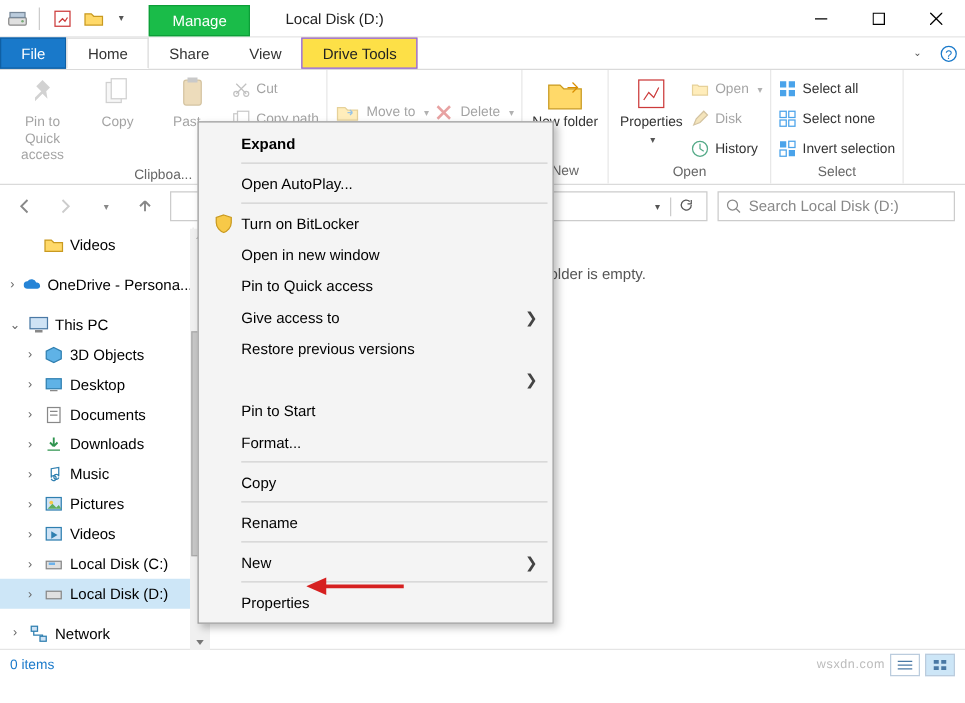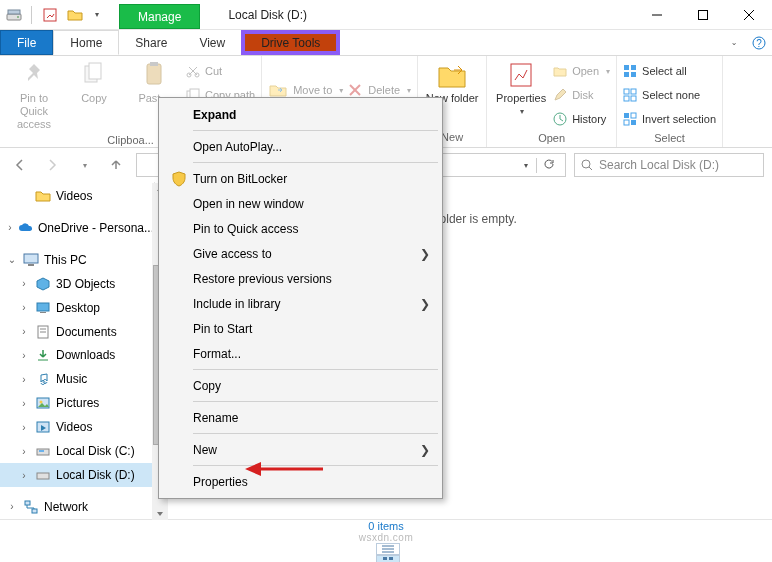--- a/index.html
+++ b/index.html
@@ -37,21 +37,21 @@
   
   .ribbon-tabs-row { display:flex; height:26px; border-bottom:1px solid #dadada; align-items:stretch; }
   .file-tab {
     background:#1979ca; color:#fff; padding:0 16px;
     display:flex; align-items:center; font-size:12px;
     border:1px solid #0f5fa3;
   }
   .rtab { padding:0 16px; display:flex; align-items:center; color:#333; }
   .rtab.active { border:1px solid #dadada; border-bottom:1px solid #fff; background:#fff; }
   .rtab.contextual {
-    border:4px solid #8b5cf6; background:#c2410c; color:#222;
+    border:1px solid #8b5cf6; background:#fde047; color:#222;
   }
   .ribbon-tabs-row .spacer { flex:1; }
   .helpbtn, .collapsebtn { width:26px; display:flex; align-items:center; justify-content:center; color:#1979ca; }
 
   
   .ribbon {
     display:flex; height:92px; border-bottom:1px solid #dadada;
     background:#fff; overflow:hidden;
   }
   .group { display:flex; flex-direction:column; align-items:center; padding:4px 6px; border-right:1px solid #e8e8e8; }
@@ -95,21 +95,21 @@
     position:absolute; left:152px; top:183px; width:16px; height:337px;
     background:#f0f0f0;
     display:flex; flex-direction:column; align-items:center;
   }
   .navscroll .thumb { width:14px; background:#c7c7c7; border:1px solid #aaa; }
   .content { flex:1; display:flex; align-items:flex-start; justify-content:center; padding-top:30px; color:#555; }
 
   
   .status {
     height:24px; border-top:1px solid #e5e5e5;
-    display:flex; align-items:center; padding:0 8px; font-size:11px; color:#1979ca;flex-direction:column;
+    display:flex; align-items:center; padding:0 8px; font-size:11px; color:#1979ca;
   }
   .status .spacer { flex:1; }
   .status .watermark { color:#bbb; font-size:10px; letter-spacing:0.5px; }
   .viewbtn { width:24px; height:18px; border:1px solid #bcd; margin-left:4px; display:flex; align-items:center; justify-content:center; }
   .viewbtn.sel { background:#cde6f7; }
 
   
   .ctxmenu {
     position:absolute; left:158px; top:97px; width:285px;
     background:#f4f4f4; border:1px solid #9a9a9a;
@@ -603,21 +603,20 @@
       <span class="cic"></span>
       <span class="ctxt">Give access to</span>
       <span class="arr">❯</span>
     </div>
   <div class="ctxitem">
       <span class="cic"></span>
       <span class="ctxt">Restore previous versions</span>
     </div>
   <div class="ctxitem">
       <span class="cic"></span>
-      <span class="ctxt">Include in library</span>
       <span class="arr">❯</span>
     </div>
   <div class="ctxitem">
       <span class="cic"></span>
       <span class="ctxt">Pin to Start</span>
     </div>
   <div class="ctxitem">
       <span class="cic"></span>
       <span class="ctxt">Format...</span>
     </div>

